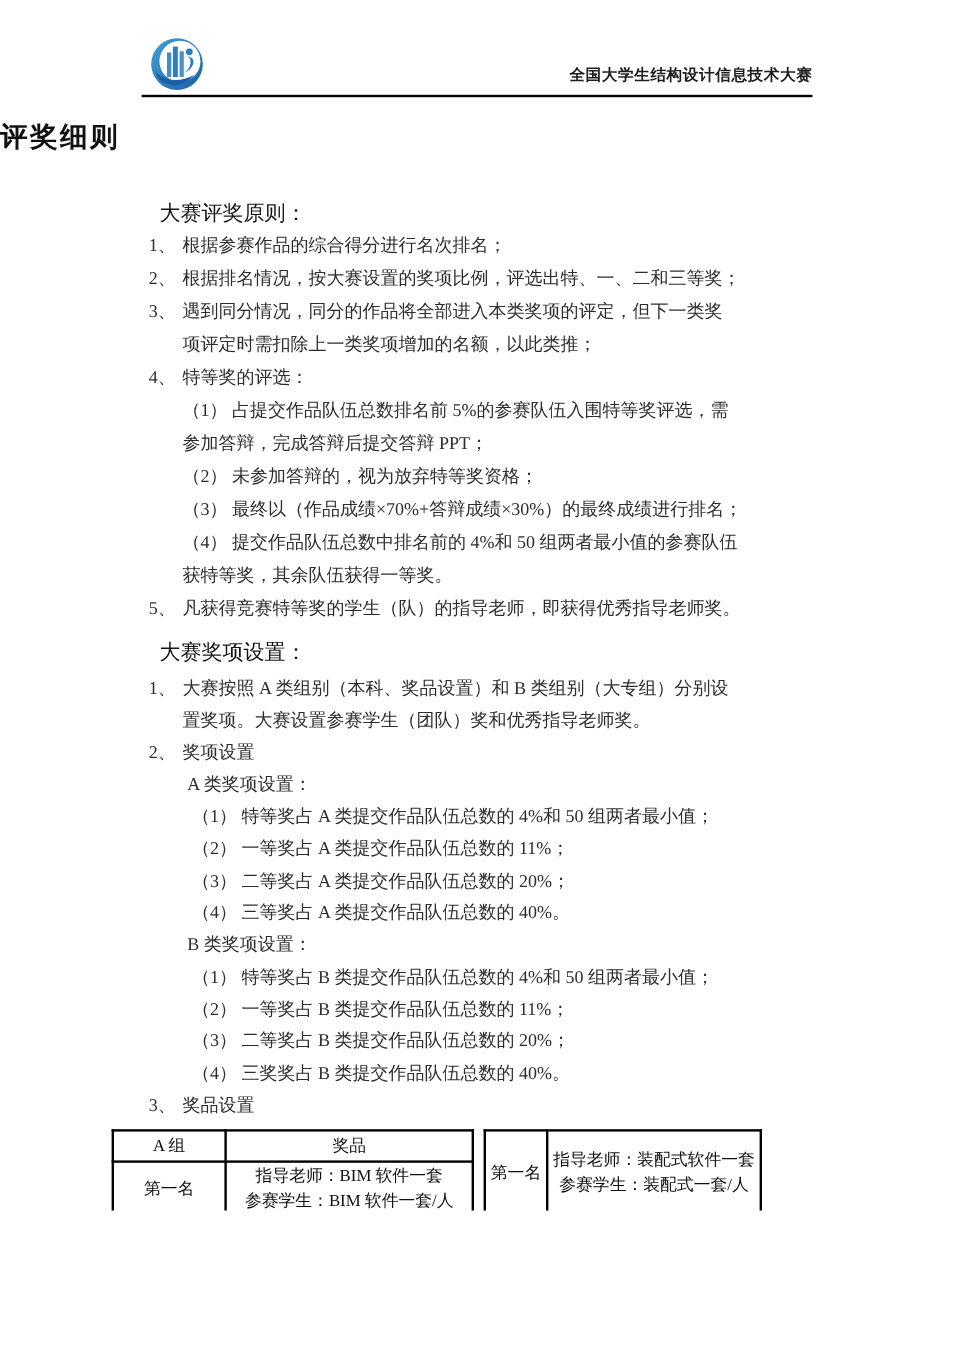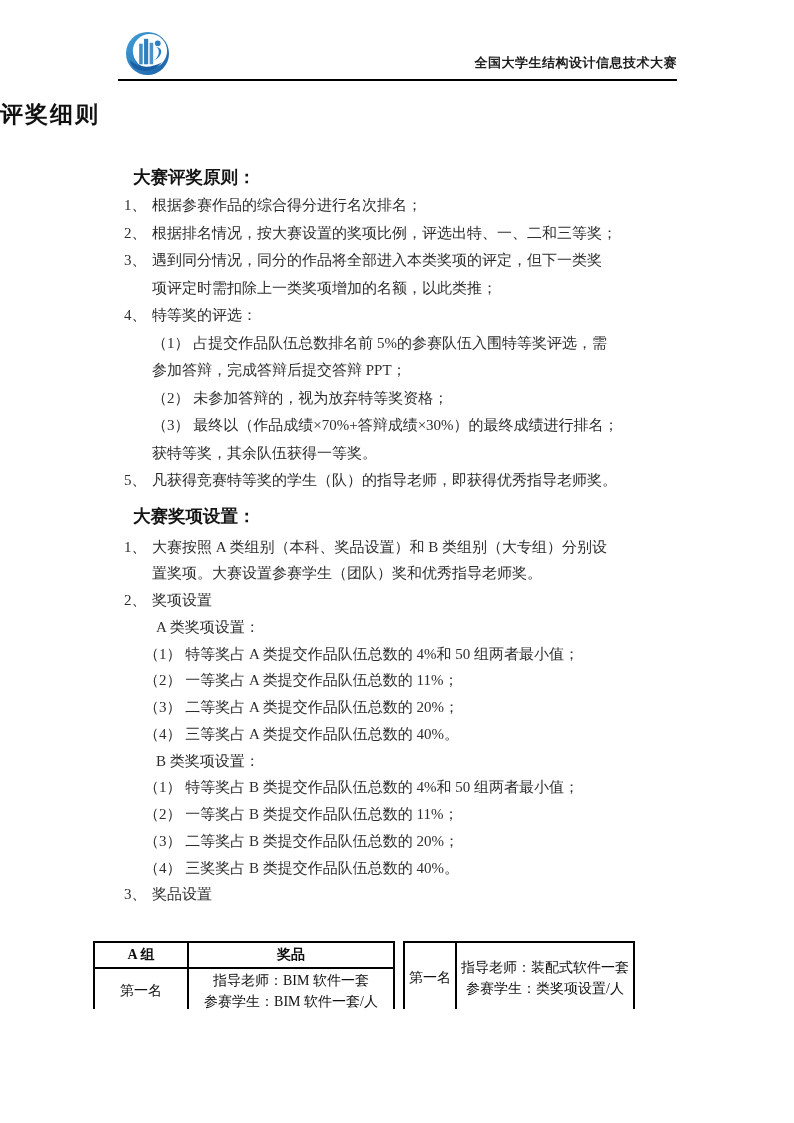--- a/index.html
+++ b/index.html
@@ -12,38 +12,38 @@
             letter-spacing:.5px;color:#1d1d1d;white-space:nowrap;}
   .header-rule{position:absolute;top:79px;left:118px;width:559px;border-top:2px solid #000;}
 
   
   .doc-title{position:absolute;top:99px;left:0;right:0;text-align:left;
              font-family:"Liberation Sans","DejaVu Sans",sans-serif;
              font-size:23px;font-weight:bold;letter-spacing:2px;color:#111;}
 
   
   .content{position:absolute;left:124px;top:162px;width:586px;font-size:15px;}
-  .h2{font-size:17.5px;font-weight:bold;color:#141414;line-height:30px;margin-left:9px;
+  .h2{font-size:17.5px;font-weight:normal;color:#141414;line-height:30px;margin-left:9px;
       white-space:nowrap;}
   .h2.second{margin-top:6px;margin-bottom:3px;}
   .sec1 .line{line-height:27.5px;}
   .sec2 .line{line-height:26.75px;}
   .li{display:flex;white-space:nowrap;}
   .num{flex:0 0 28px;width:28px;}
   .cont{margin-left:28px;white-space:nowrap;}
   .sub{margin-left:28px;white-space:nowrap;}
   .subhead{margin-left:32px;white-space:nowrap;}
-  .rule{margin-left:20px;white-space:nowrap;}
+  .rule{margin-left:36px;white-space:nowrap;}
 
   
   .tables{position:absolute;left:93px;top:941px;display:flex;gap:8px;color:#101010;}
   table{border-collapse:collapse;border:2.5px solid #000;}
   th,td{border:2px solid #000;text-align:center;vertical-align:middle;
         font-size:14px;padding:0 4px;}
-  th{height:24px;font-weight:bold;}
+  th{height:24px;font-weight:normal;}
   td{height:44px;}
   .col-rank-a{width:84px;}  .col-prize-a{width:196px;}
   .col-rank-b{width:86px;}  .col-prize-b{width:208px;}
   .prize-cell div{line-height:21px;white-space:nowrap;}
 
   
   .page-number{position:absolute;top:1031px;left:0;right:0;text-align:center;
                font-size:12px;font-weight:bold;color:#111;}
 </style>
 </head>
@@ -94,20 +94,21 @@
       <div class="line cont">项评定时需扣除上一类奖项增加的名额，以此类推；</div>
       <div class="line li">
         <span class="num">4、</span>
         <span>特等奖的评选：</span>
       </div>
 
       <div class="line sub">（1） 占提交作品队伍总数排名前 5%的参赛队伍入围特等奖评选，需</div>
       <div class="line sub">参加答辩，完成答辩后提交答辩 PPT；</div>
       <div class="line sub">（2） 未参加答辩的，视为放弃特等奖资格；</div>
       <div class="line sub">（3） 最终以（作品成绩×70%+答辩成绩×30%）的最终成绩进行排名；</div>
+      <div class="line sub">（4） 提交作品队伍总数中排名前的 4%和 50 组两者最小值的参赛队伍</div>
       <div class="line sub">获特等奖，其余队伍获得一等奖。</div>
 
       <div class="line li">
         <span class="num">5、</span>
         <span>凡获得竞赛特等奖的学生（队）的指导老师，即获得优秀指导老师奖。</span>
       </div>
     </div>
 
     <div class="h2 second">大赛奖项设置：</div>
 
@@ -156,21 +157,21 @@
         </td>
       </tr>
     </tbody>
       </table>
     <table>
       <tbody>
       <tr>
         <td>第一名</td>
         <td class="prize-cell">
           <div>指导老师：装配式软件一套</div>
-          <div>参赛学生：类奖项设置/人</div>
+          <div>参赛学生：装配式一套/人</div>
         </td>
       </tr>
     </tbody>
       </table>
   </div>
 
   <div class="page-number">8</div>
 
 </div>
 

